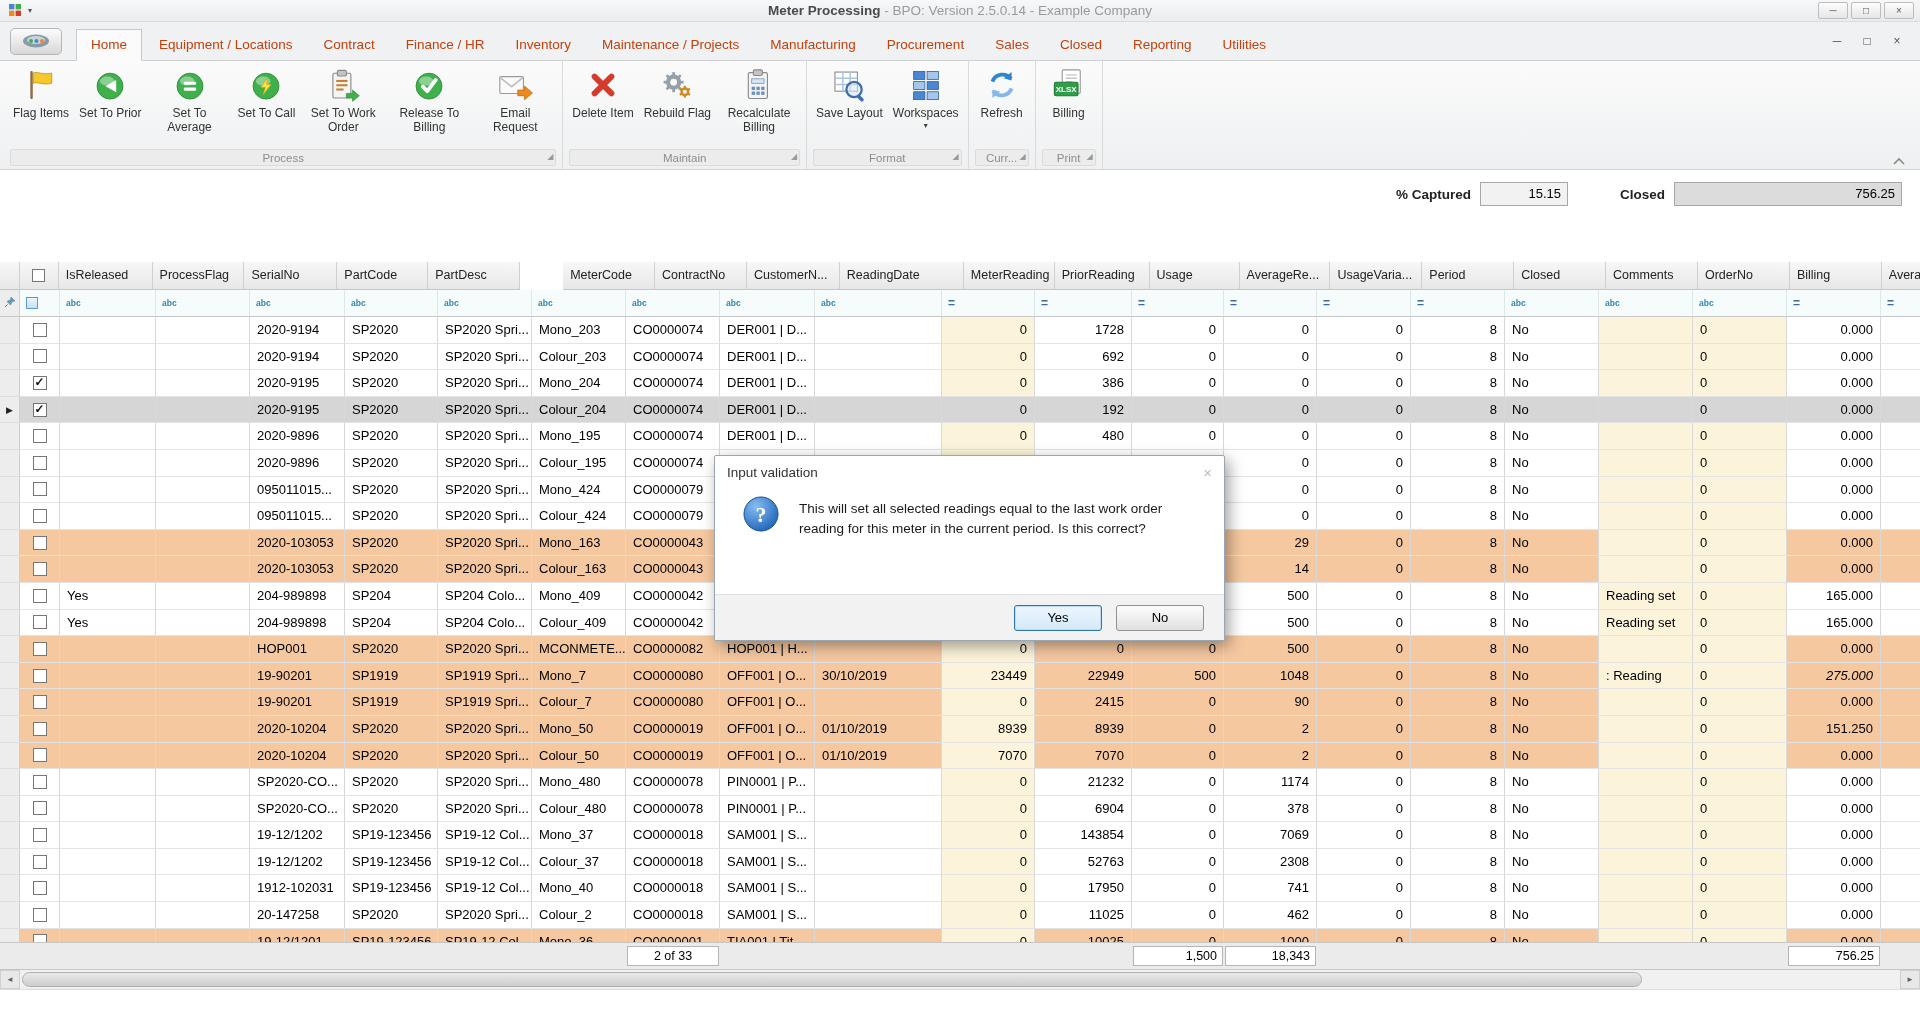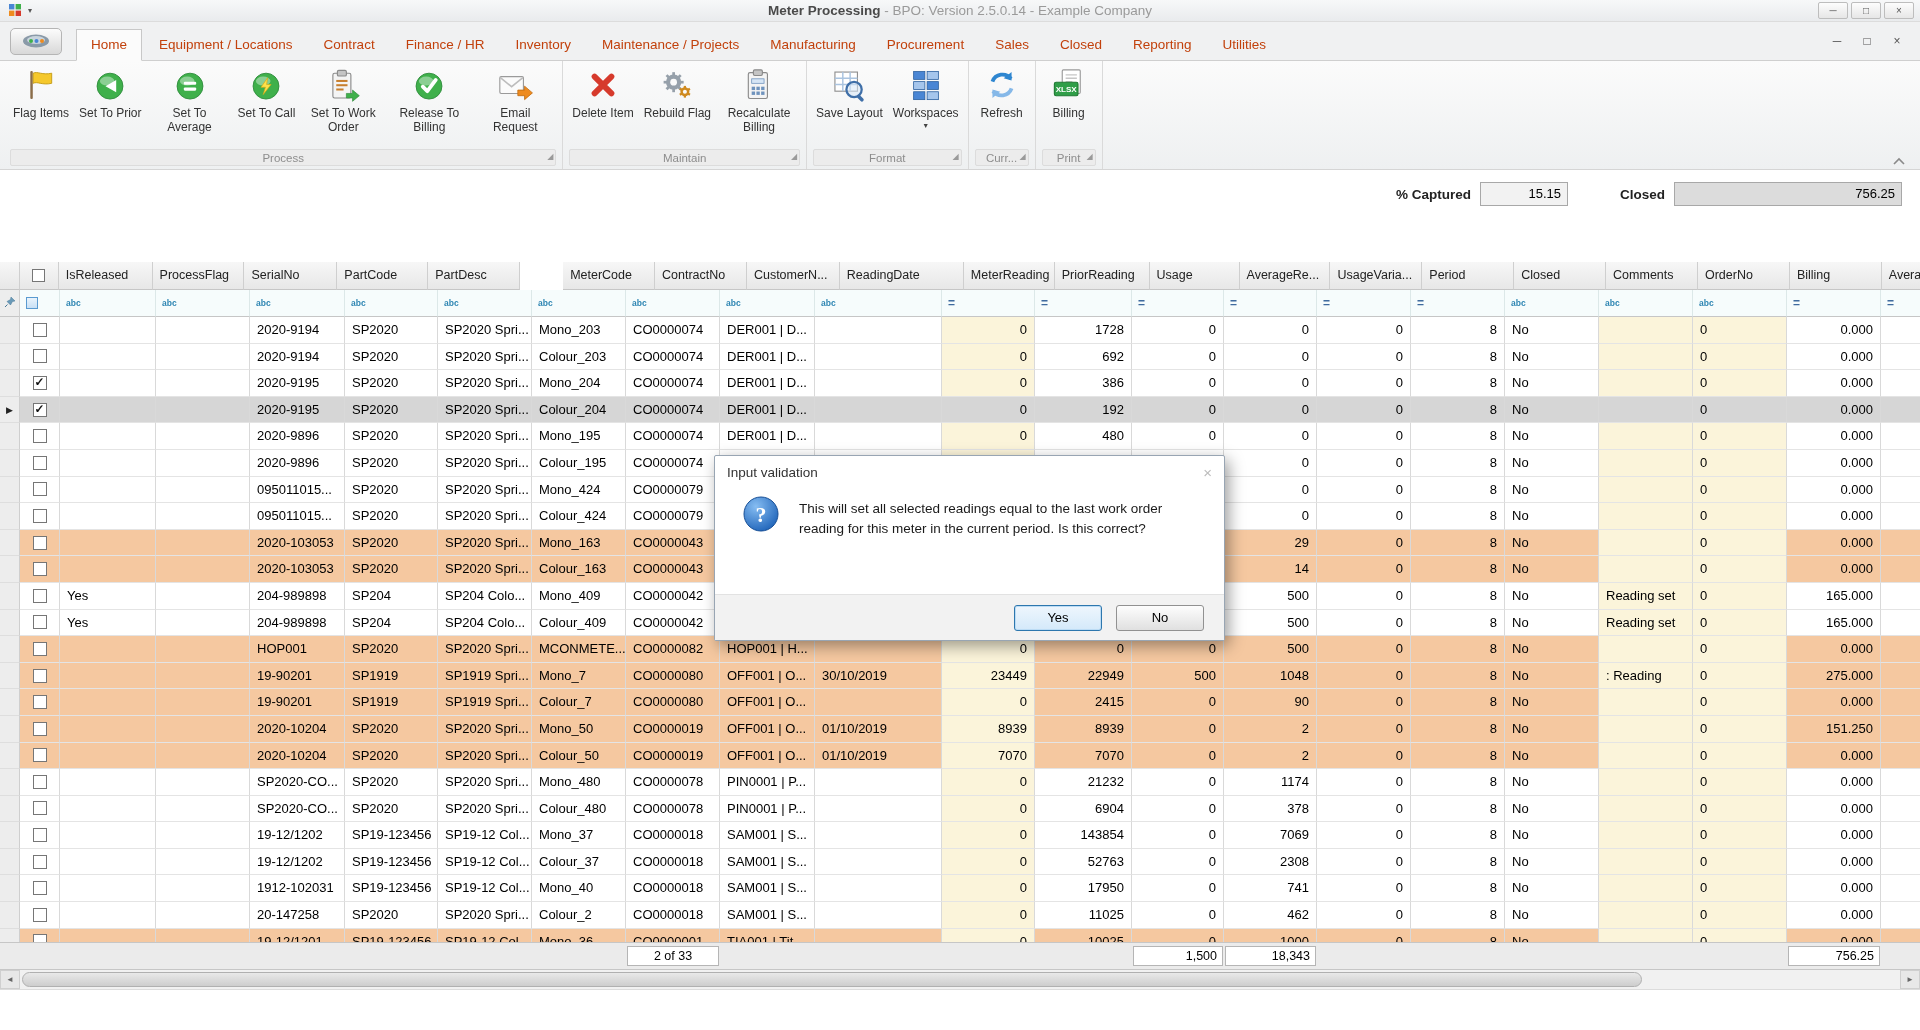--- a/index.html
+++ b/index.html
@@ -859,21 +859,21 @@
           <div class="cell a-left" style="width: 127px;">30/10/2019</div>
           <div class="cell a-right ed" style="width: 93px;">23449</div>
           <div class="cell a-right" style="width: 97px;">22949</div>
           <div class="cell a-right" style="width: 92px;">500</div>
           <div class="cell a-right" style="width: 93px;">1048</div>
           <div class="cell a-right" style="width: 94px;">0</div>
           <div class="cell a-right" style="width: 94px;">8</div>
           <div class="cell a-left" style="width: 94px;">No</div>
           <div class="cell a-left ed" style="width: 94px;">: Reading</div>
           <div class="cell a-left ed" style="width: 94px;">0</div>
-          <div class="cell a-right" style="width: 94px;">275.000</div>
+          <div class="cell a-right" style="width: 94px; font-style: italic;">275.000</div>
           <div class="cell a-right" style="width: 40px;"></div>
         </div>
         <div class="grow r-orange">
           <div class="ind" style="width: 20px;"></div>
           <div class="cbc" style="width: 40px;">
             <span class="cbx"></span>
           </div>
           <div class="cell a-left" style="width: 96px;"></div>
           <div class="cell a-left" style="width: 94px;"></div>
           <div class="cell a-left" style="width: 95px;">19-90201</div>

